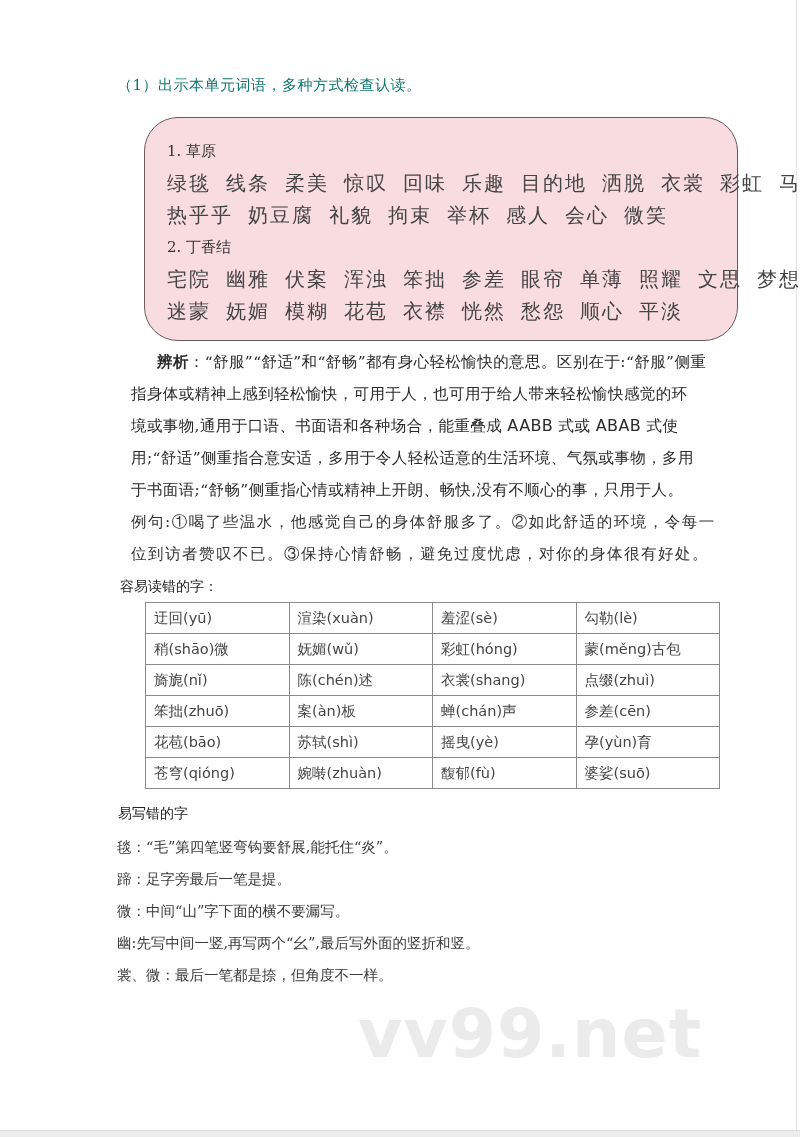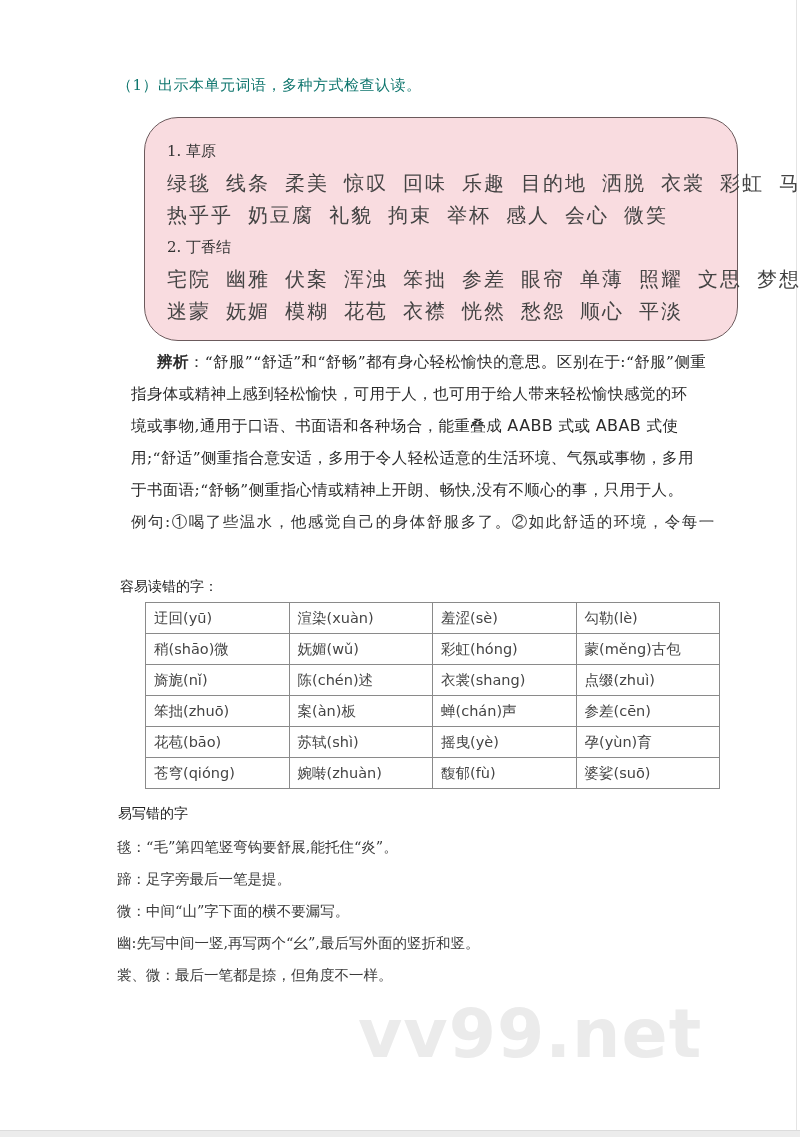--- a/index.html
+++ b/index.html
@@ -63,20 +63,21 @@
   <div class="word-row" id="s2r1"><span class="word">迷蒙</span><span class="word">妩媚</span><span class="word">模糊</span><span class="word">花苞</span><span class="word">衣襟</span><span class="word">恍然</span><span class="word">愁怨</span><span class="word">顺心</span><span class="word">平淡</span></div>
 </div>
 
 <div class="analysis">
   <span class="line indent"><span class="label-bold">辨析</span><span>：“舒服”“舒适”和“舒畅”都有身心轻松愉快的意思。区别在于:“舒服”侧重</span></span>
   <span class="line">指身体或精神上感到轻松愉快，可用于人，也可用于给人带来轻松愉快感觉的环</span>
   <span class="line"><span>境或事物,通用于口语、书面语和各种场合，能重叠成 </span><span class="sans">AABB</span><span> 式或 </span><span class="sans">ABAB</span><span> 式使</span></span>
   <span class="line">用;“舒适”侧重指合意安适，多用于令人轻松适意的生活环境、气氛或事物，多用</span>
   <span class="line">于书面语;“舒畅”侧重指心情或精神上开朗、畅快,没有不顺心的事，只用于人。</span>
   <span class="line example">例句:①喝了些温水，他感觉自己的身体舒服多了。②如此舒适的环境，令每一</span>
+  <span class="line example">位到访者赞叹不已。③保持心情舒畅，避免过度忧虑，对你的身体很有好处。</span>
 </div>
 
 <div class="heading-bold" style="left:120px; top:578px;">容易读错的字：</div>
 
 <table class="misread">
   <tbody id="misread-body">
       <tr>
         <td>迂回(yū)</td>
         <td>渲染(xuàn)</td>
         <td>羞涩(sè)</td>

